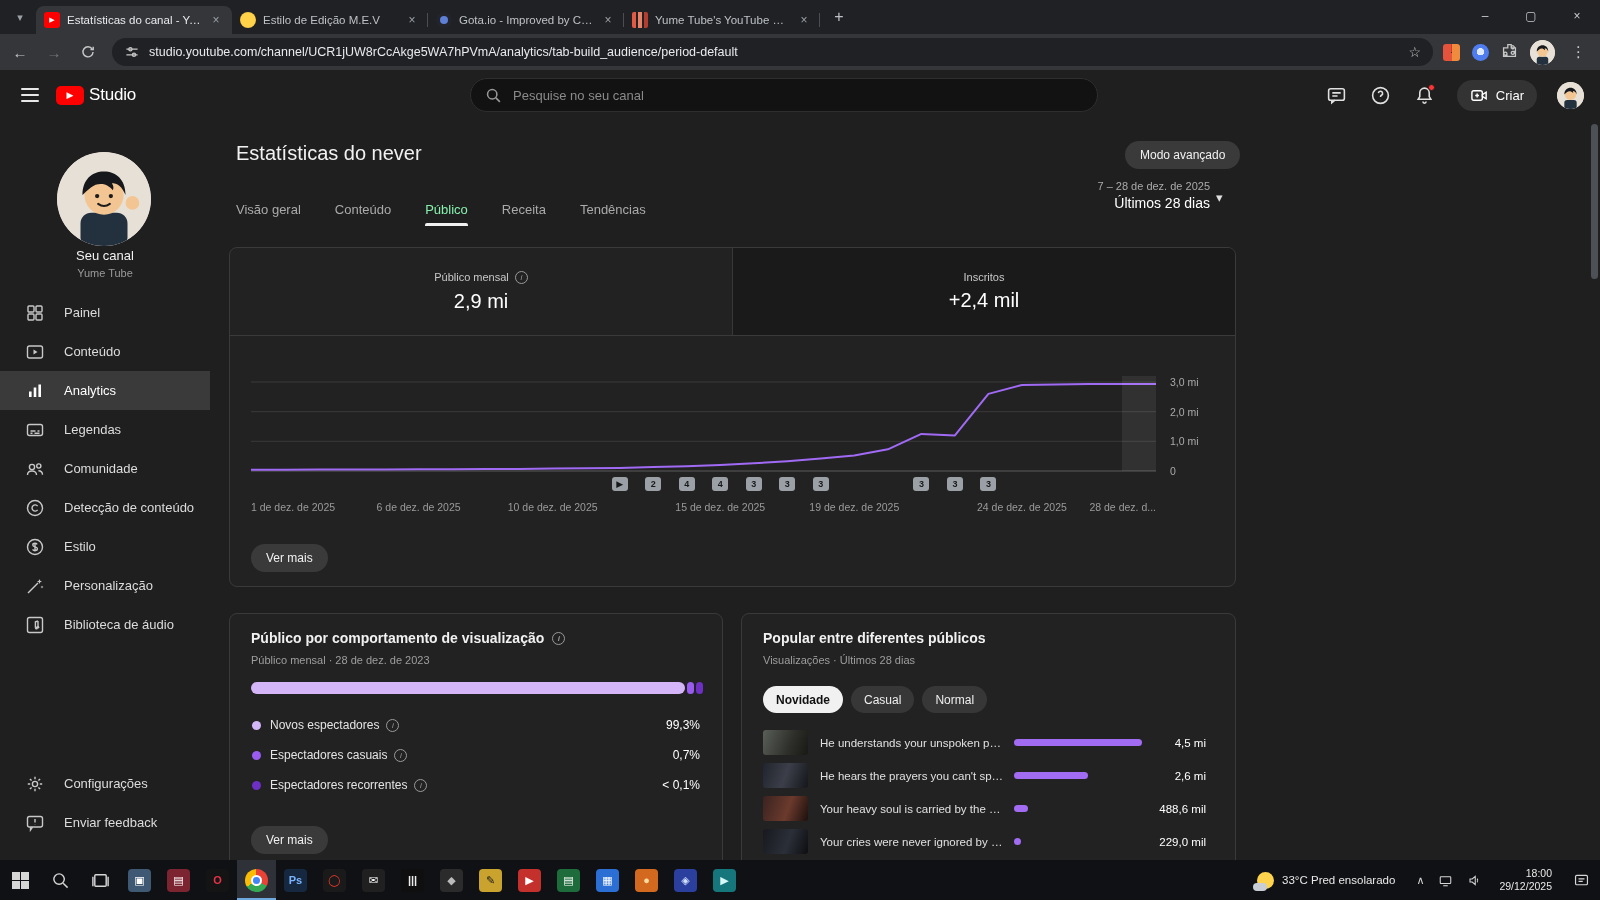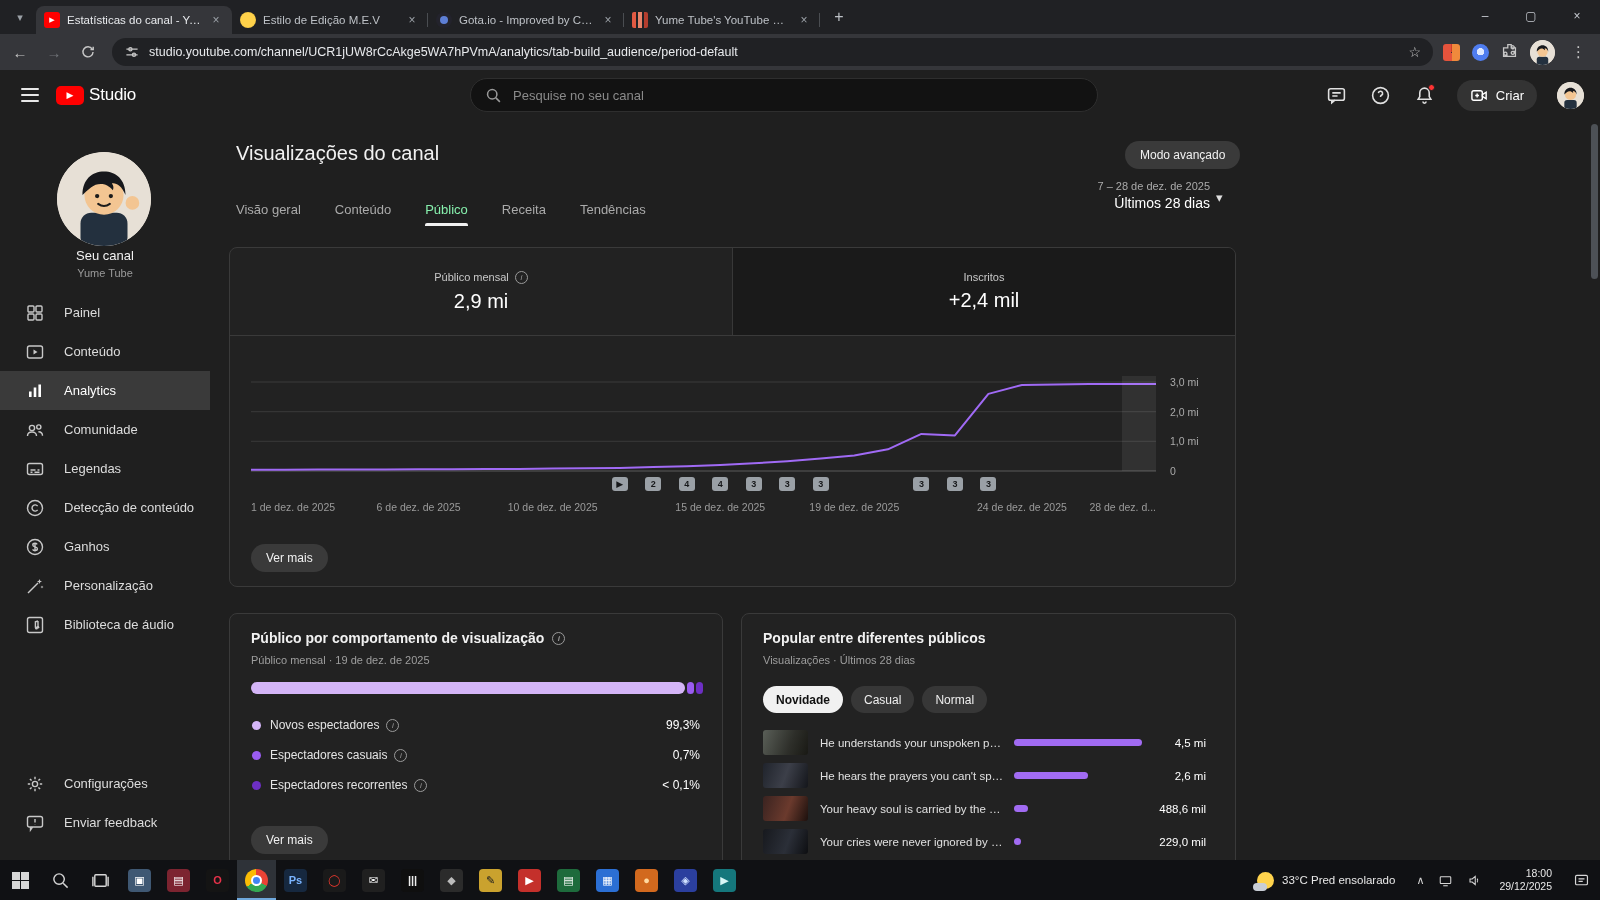--- a/index.html
+++ b/index.html
@@ -355,54 +355,54 @@
               <rect class="fill" x="4" y="10.5" width="2.6" height="5.5"></rect>
               <rect class="fill" x="8.7" y="6.5" width="2.6" height="9.5"></rect>
               <rect class="fill" x="13.4" y="3.5" width="2.6" height="12.5"></rect>
             </svg>
           </span>
           <span>Analytics</span>
         </div>
         <div class="sitem">
           <span class="side-ic">
             <svg viewBox="0 0 20 20">
+              <rect x="2.5" y="4.5" width="15" height="11" rx="2"></rect>
+              <path d="M5.5 11h5M12.5 11h2M5.5 13.2h2M9.5 13.2h5"></path>
+            </svg>
+          </span>
+          <span>Legendas</span>
+        </div>
+        <div class="sitem">
+          <span class="side-ic">
+            <svg viewBox="0 0 20 20">
               <circle cx="7" cy="8" r="2.6"></circle>
               <path d="M2.5 16c0-2.5 2-4 4.5-4s4.5 1.5 4.5 4"></path>
               <circle cx="13.8" cy="7" r="2.1"></circle>
               <path d="M13.4 11.8c2.3.1 4.1 1.6 4.1 3.9"></path>
             </svg>
           </span>
           <span>Comunidade</span>
         </div>
         <div class="sitem">
           <span class="side-ic">
             <svg viewBox="0 0 20 20">
-              <rect x="2.5" y="4.5" width="15" height="11" rx="2"></rect>
-              <path d="M5.5 11h5M12.5 11h2M5.5 13.2h2M9.5 13.2h5"></path>
-            </svg>
-          </span>
-          <span>Legendas</span>
-        </div>
-        <div class="sitem">
-          <span class="side-ic">
-            <svg viewBox="0 0 20 20">
               <circle cx="10" cy="10" r="7.5"></circle>
               <path d="M12.6 8.1a3.1 3.1 0 1 0 0 3.8"></path>
             </svg>
           </span>
           <span>Detecção de conteúdo</span>
         </div>
         <div class="sitem">
           <span class="side-ic">
             <svg viewBox="0 0 20 20">
               <circle cx="10" cy="10" r="7.5"></circle>
               <path d="M10 5.5v9M12.2 7.4c-.6-.8-1.4-1.1-2.2-1.1-1.2 0-2.2.7-2.2 1.7 0 2.4 4.6 1.3 4.6 3.7 0 1.1-1.1 1.8-2.4 1.8-1 0-1.9-.4-2.4-1.2"></path>
             </svg>
           </span>
-          <span>Ganhos</span>
+          <span>Estilo</span>
         </div>
         <div class="sitem">
           <span class="side-ic">
             <svg viewBox="0 0 20 20">
               <path d="M3 17L13 7"></path>
               <path class="fill" d="M14.5 3l.7 1.8 1.8.7-1.8.7-.7 1.8-.7-1.8-1.8-.7 1.8-.7z"></path>
               <path class="fill" d="M17 9.5l.4 1.1 1.1.4-1.1.4-.4 1.1-.4-1.1-1.1-.4 1.1-.4z"></path>
             </svg>
           </span>
           <span>Personalização</span>
@@ -436,21 +436,21 @@
               <path d="M7.5 14l-2 3v-3"></path>
               <path d="M10 6v3.4M10 11.3v.1"></path>
             </svg>
           </span>
           <span>Enviar feedback</span>
         </div>
       </div>
   </div>
 
   <div class="content">
-    <div class="pagetitle">Visualizações do canal</div>
+    <div class="pagetitle">Estatísticas do never</div>
     <div class="advmode">Modo avançado</div>
     <div class="mtabs">
         <div class="mtab">Visão geral</div>
         <div class="mtab">Conteúdo</div>
         <div class="mtab active">Público</div>
         <div class="mtab">Receita</div>
         <div class="mtab">Tendências</div>
       </div>
     <div class="daterange">
       <div class="dr1">7 – 28 de dez. de 2025</div>
@@ -512,21 +512,21 @@
           <span class="xlab" style="right: 0px;">28 de dez. d...</span>
         </div>
       <div class="vermais">Ver mais</div>
     </div>
 
     <div class="card behcard">
       <div class="cardtitle">
         <span>Público por comportamento de visualização</span>
         <span class="info">i</span>
       </div>
-      <div class="cardsub">Público mensal · 19 de dez. de 2025</div>
+      <div class="cardsub">Público mensal · 28 de dez. de 2023</div>
       <div class="behbar">
           <div class="seg" style="width: 96.88%; background: rgb(212, 181, 247);"></div>
           <div class="seg" style="width: 1.56%; background: rgb(154, 92, 240);"></div>
           <div class="seg" style="width: 1.56%; background: rgb(109, 47, 196);"></div>
         </div>
       <div class="legend">
         <div class="lrow">
           <span class="ldot" style="background: rgb(212, 181, 247);"></span>
           <span class="llabel">Novos espectadores</span>
           <span class="info">i</span>

